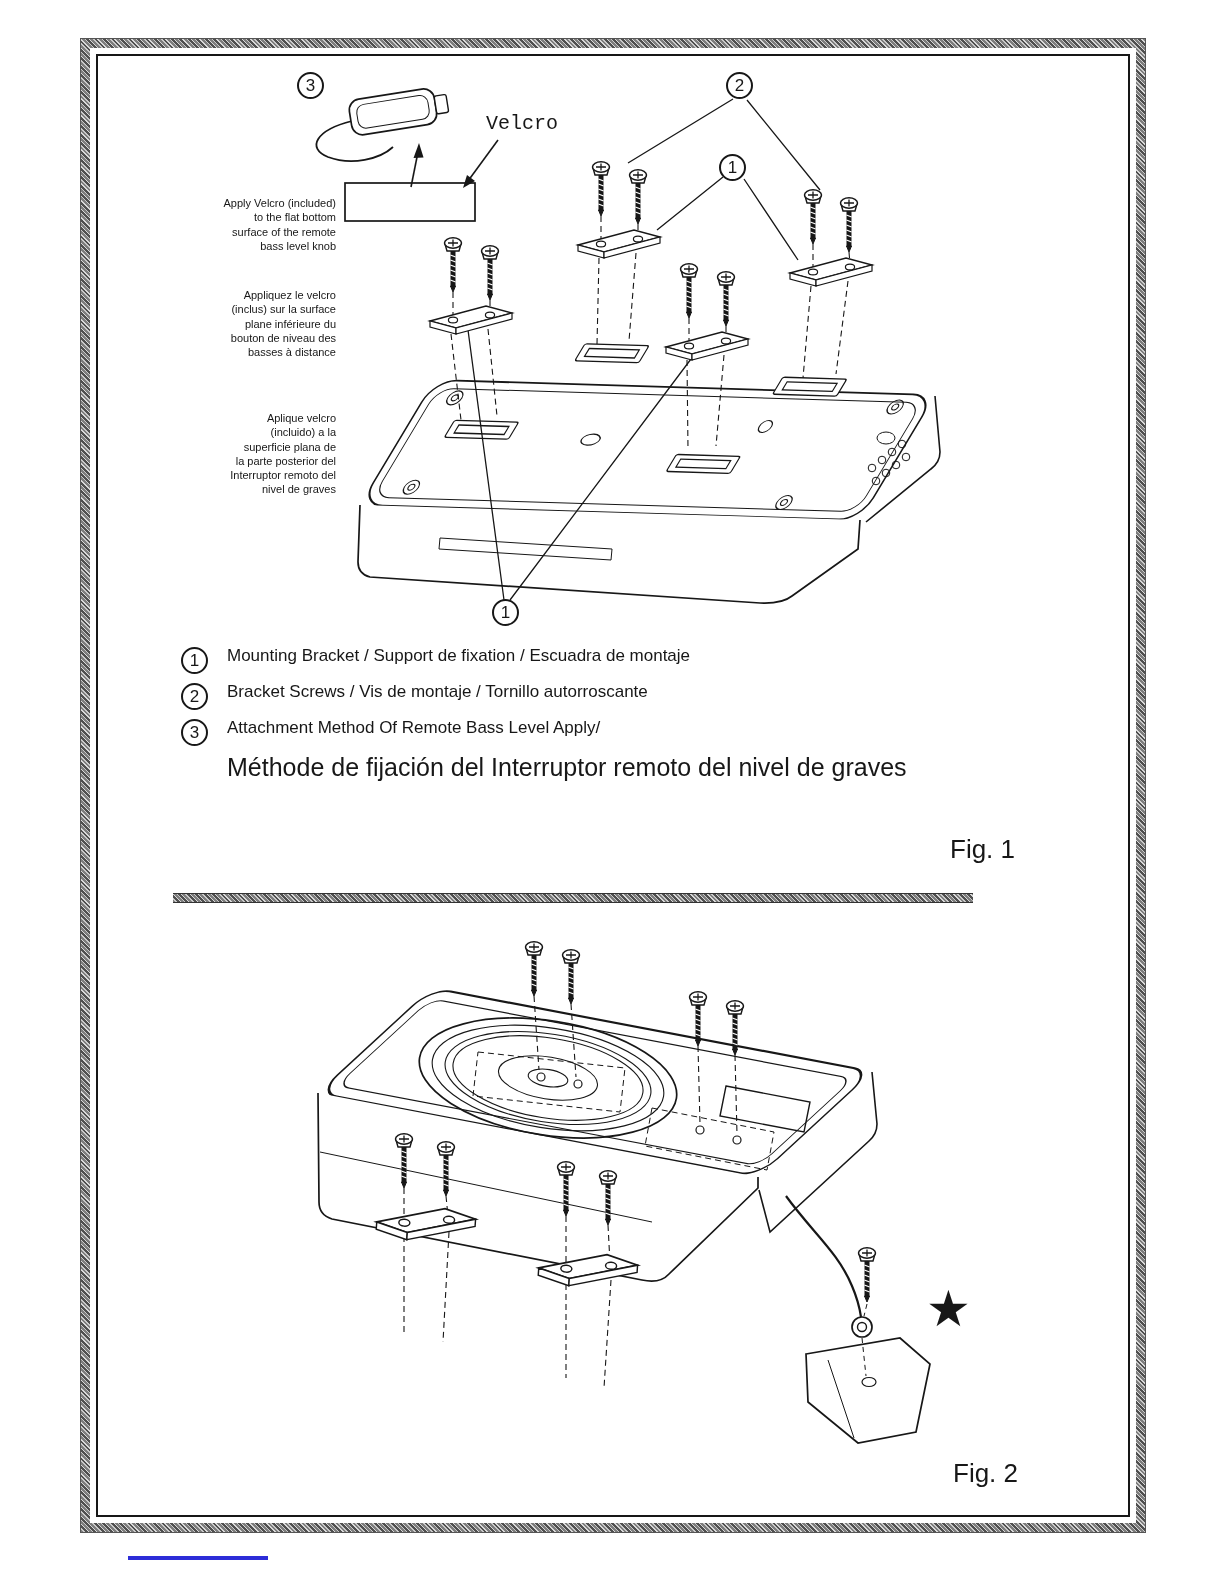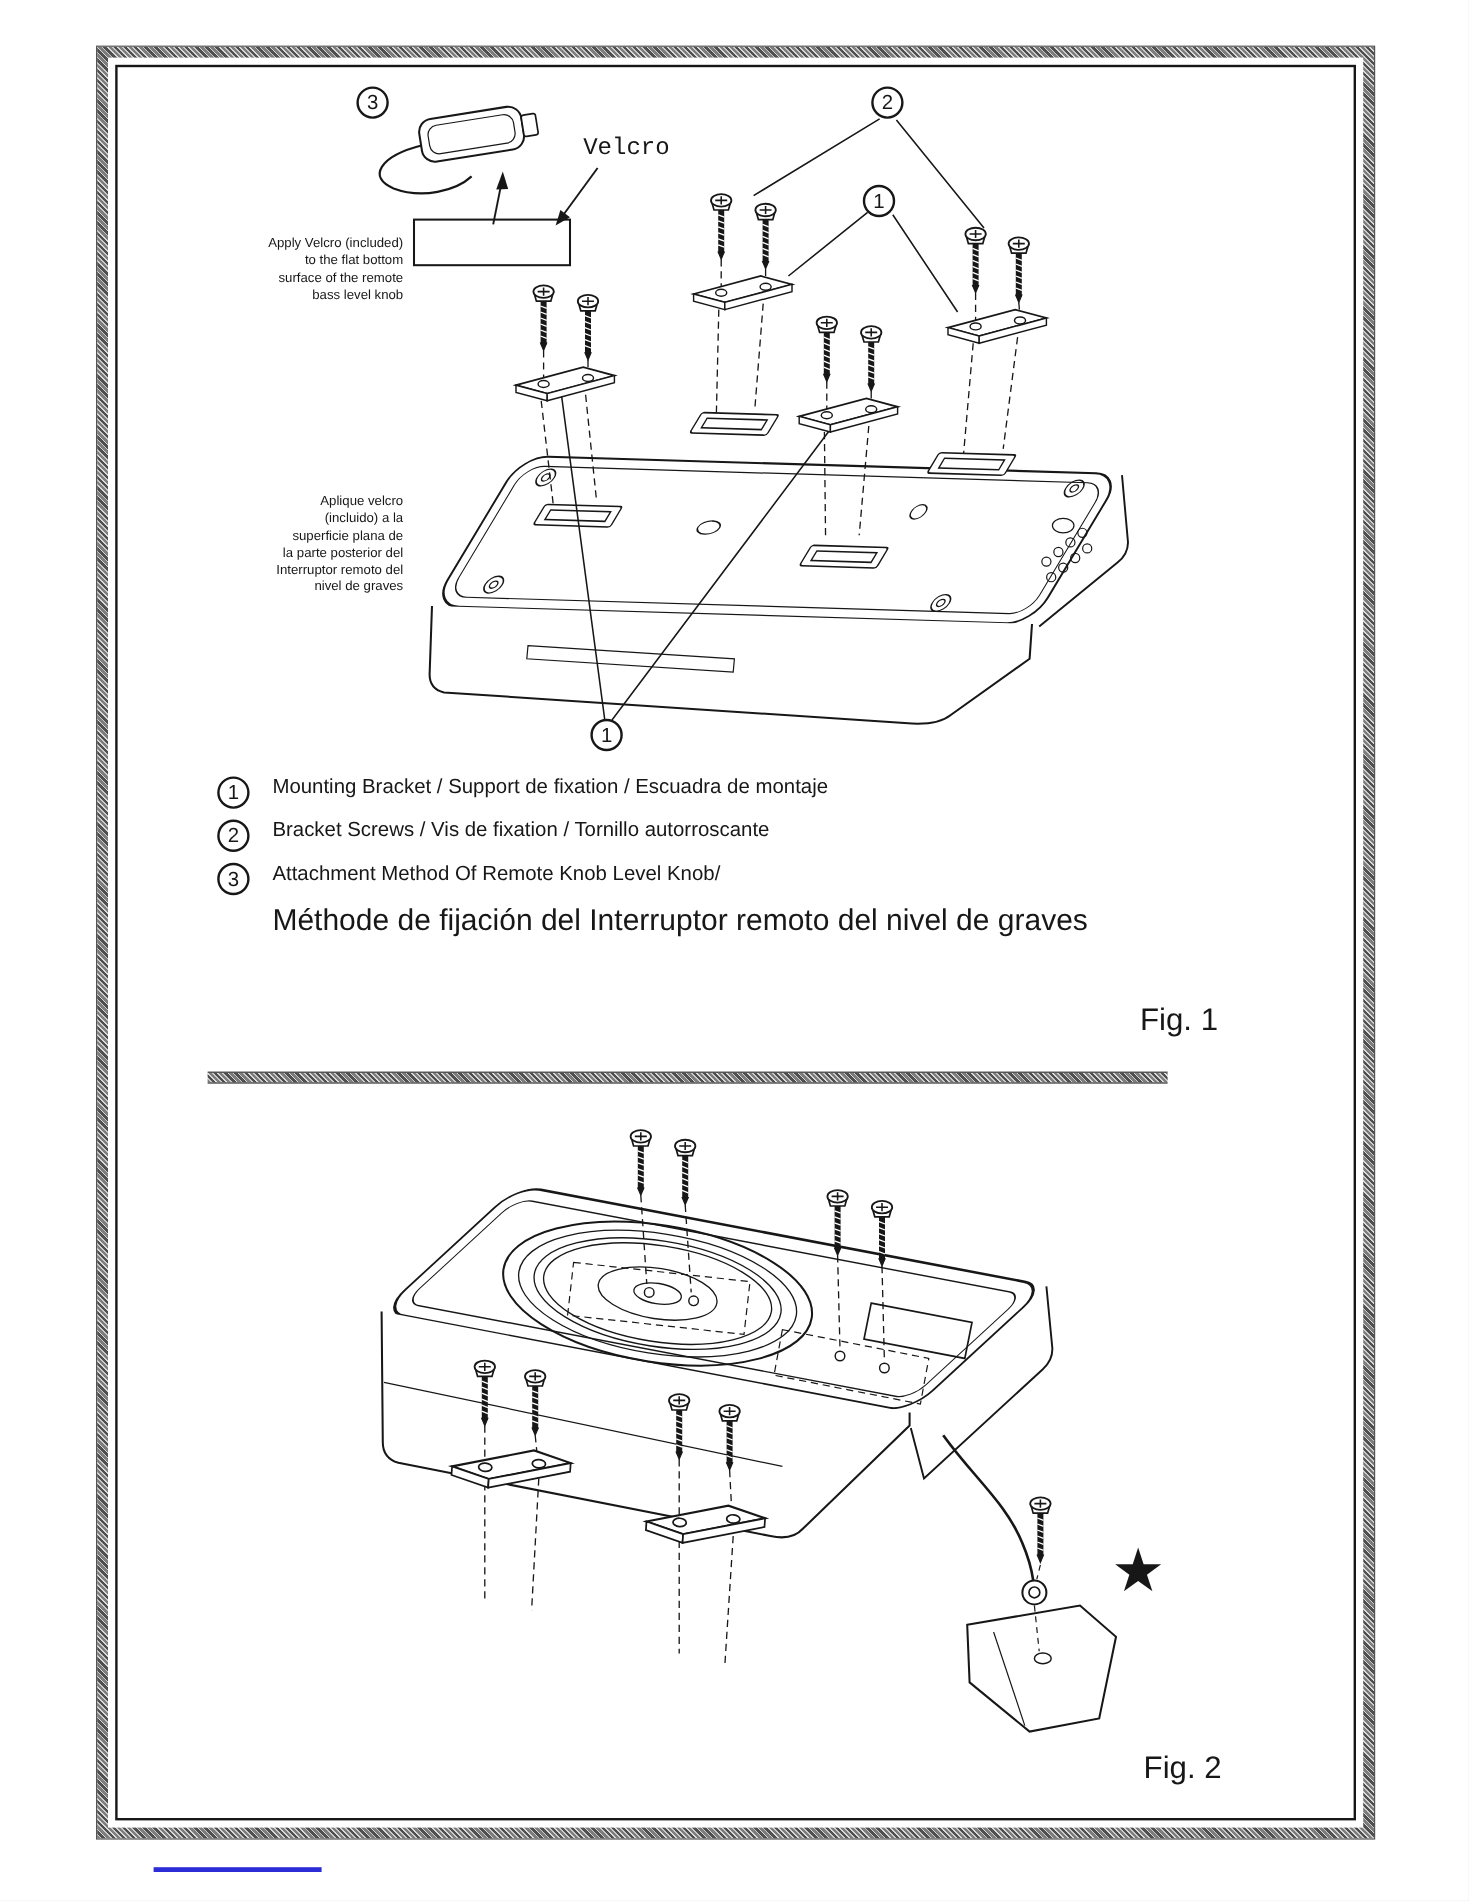--- a/index.html
+++ b/index.html
@@ -256,39 +256,44 @@
   <div class="callout" style="left:492px;top:599px">
       <span>1</span>
     </div>
 
   <div class="velcro-label">Velcro</div>
 
   <div class="para" style="top:196px">Apply Velcro (included)
 to the flat bottom
 surface of the remote
 bass level knob</div>
+  <div class="para" style="top:288px">Appliquez le velcro
+(inclus) sur la surface
+plane inférieure du
+bouton de niveau des
+basses à distance</div>
   <div class="para" style="top:411px">Aplique velcro
 (incluido) a la
 superficie plana de
 la parte posterior del
 Interruptor remoto del
 nivel de graves</div>
 
   <div class="legend">
     <div class="legend-row">
       <span class="legend-num">1</span>
       <span class="legend-text">Mounting Bracket / Support de fixation / Escuadra de montaje</span>
     </div>
     <div class="legend-row">
       <span class="legend-num">2</span>
-      <span class="legend-text">Bracket Screws / Vis de fixation / Tornillo autorroscante</span>
+      <span class="legend-text">Bracket Screws / Vis de montaje / Tornillo autorroscante</span>
     </div>
     <div class="legend-row">
       <span class="legend-num">3</span>
-      <span class="legend-text">Attachment Method Of Remote Knob Level Knob/</span>
+      <span class="legend-text">Attachment Method Of Remote Bass Level Apply/</span>
     </div>
     <div class="legend-cont">Méthode de fijación del Interruptor remoto del nivel de graves</div>
   </div>
 
   <div class="fig-label" style="left:950px;top:834px">Fig. 1</div>
 
   <div class="divider"></div>
 
   <div class="star">★</div>
 

